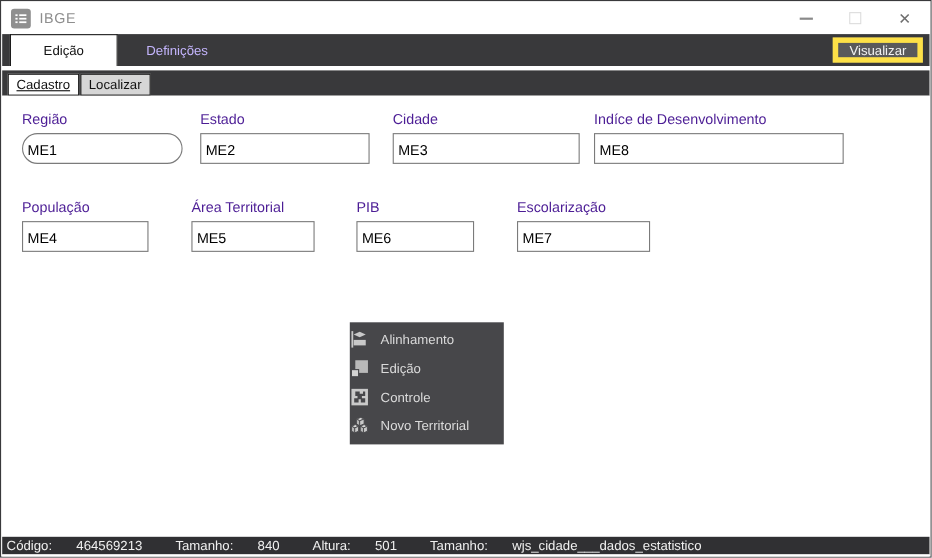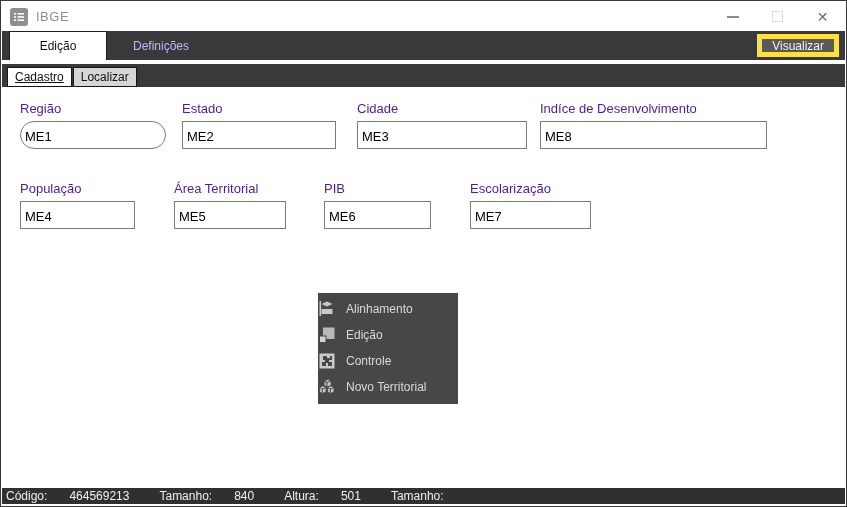--- a/index.html
+++ b/index.html
@@ -236,16 +236,17 @@
   </div>
 
   <div class="statusbar">
     <span class="status-label">Código:</span>
     <span class="status-value">464569213</span>
     <span class="status-label">Tamanho:</span>
     <span class="status-value">840</span>
     <span class="status-label">Altura:</span>
     <span class="status-value">501</span>
     <span class="status-label">Tamanho:</span>
+    <span class="status-value">wjs_cidade___dados_estatistico</span>
   </div>
   <div class="bottom-strip"></div>
 
 </div>
 
 </body></html>

